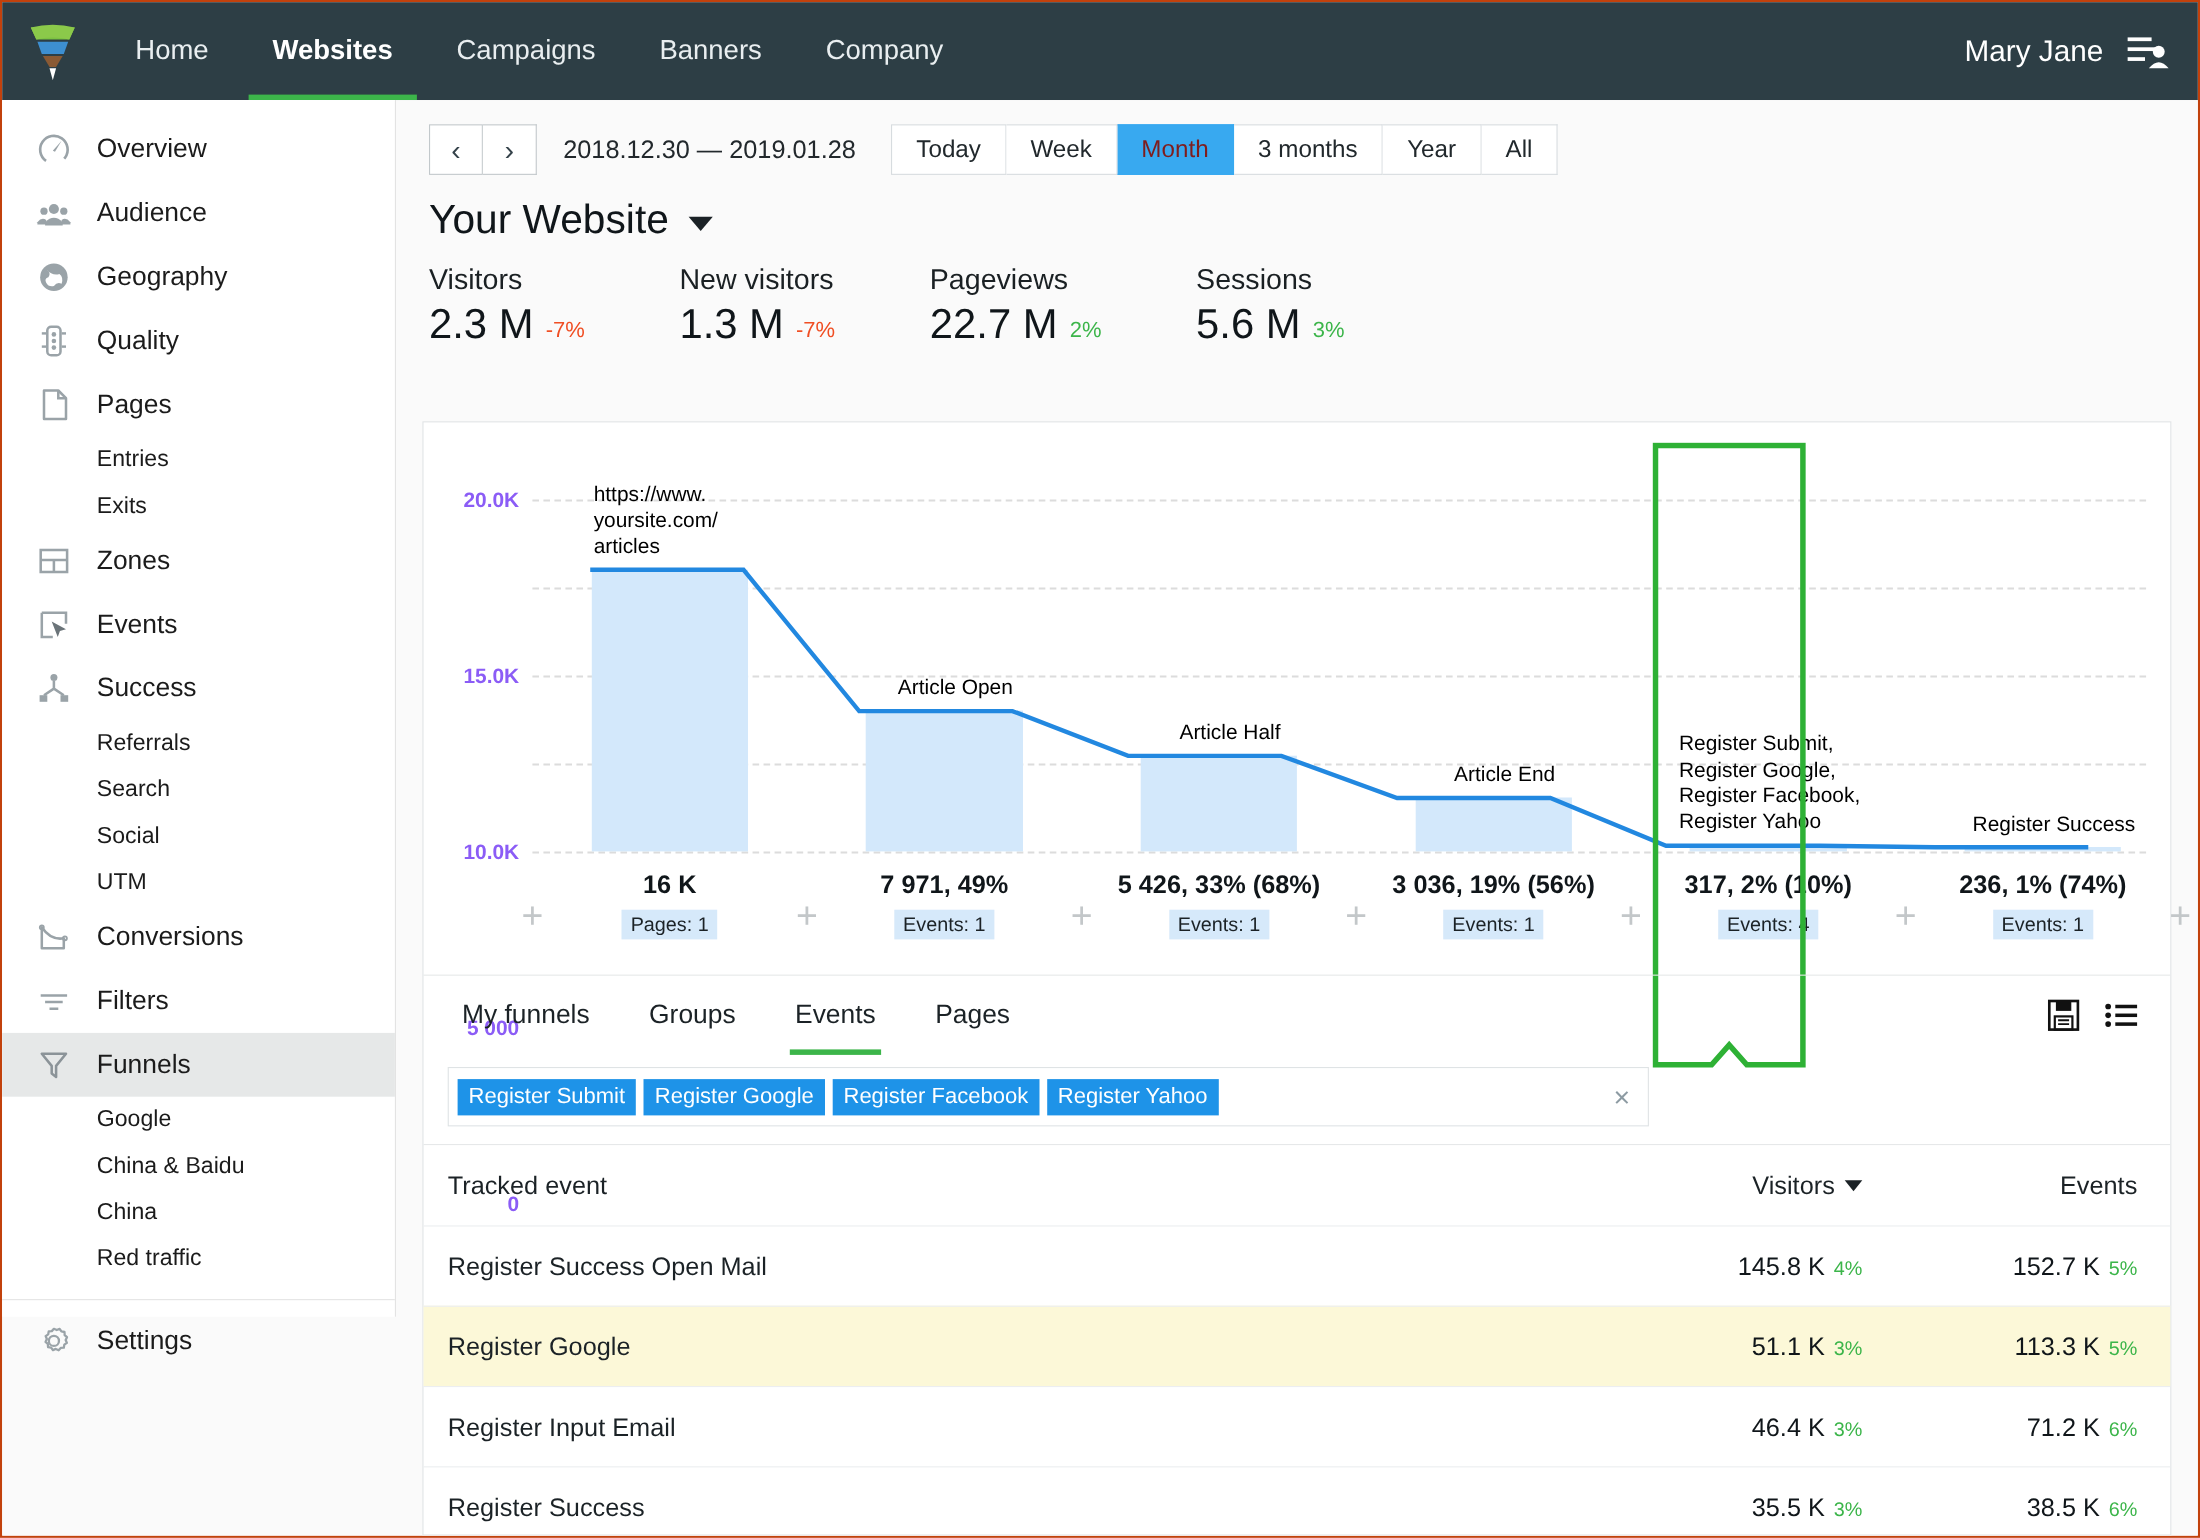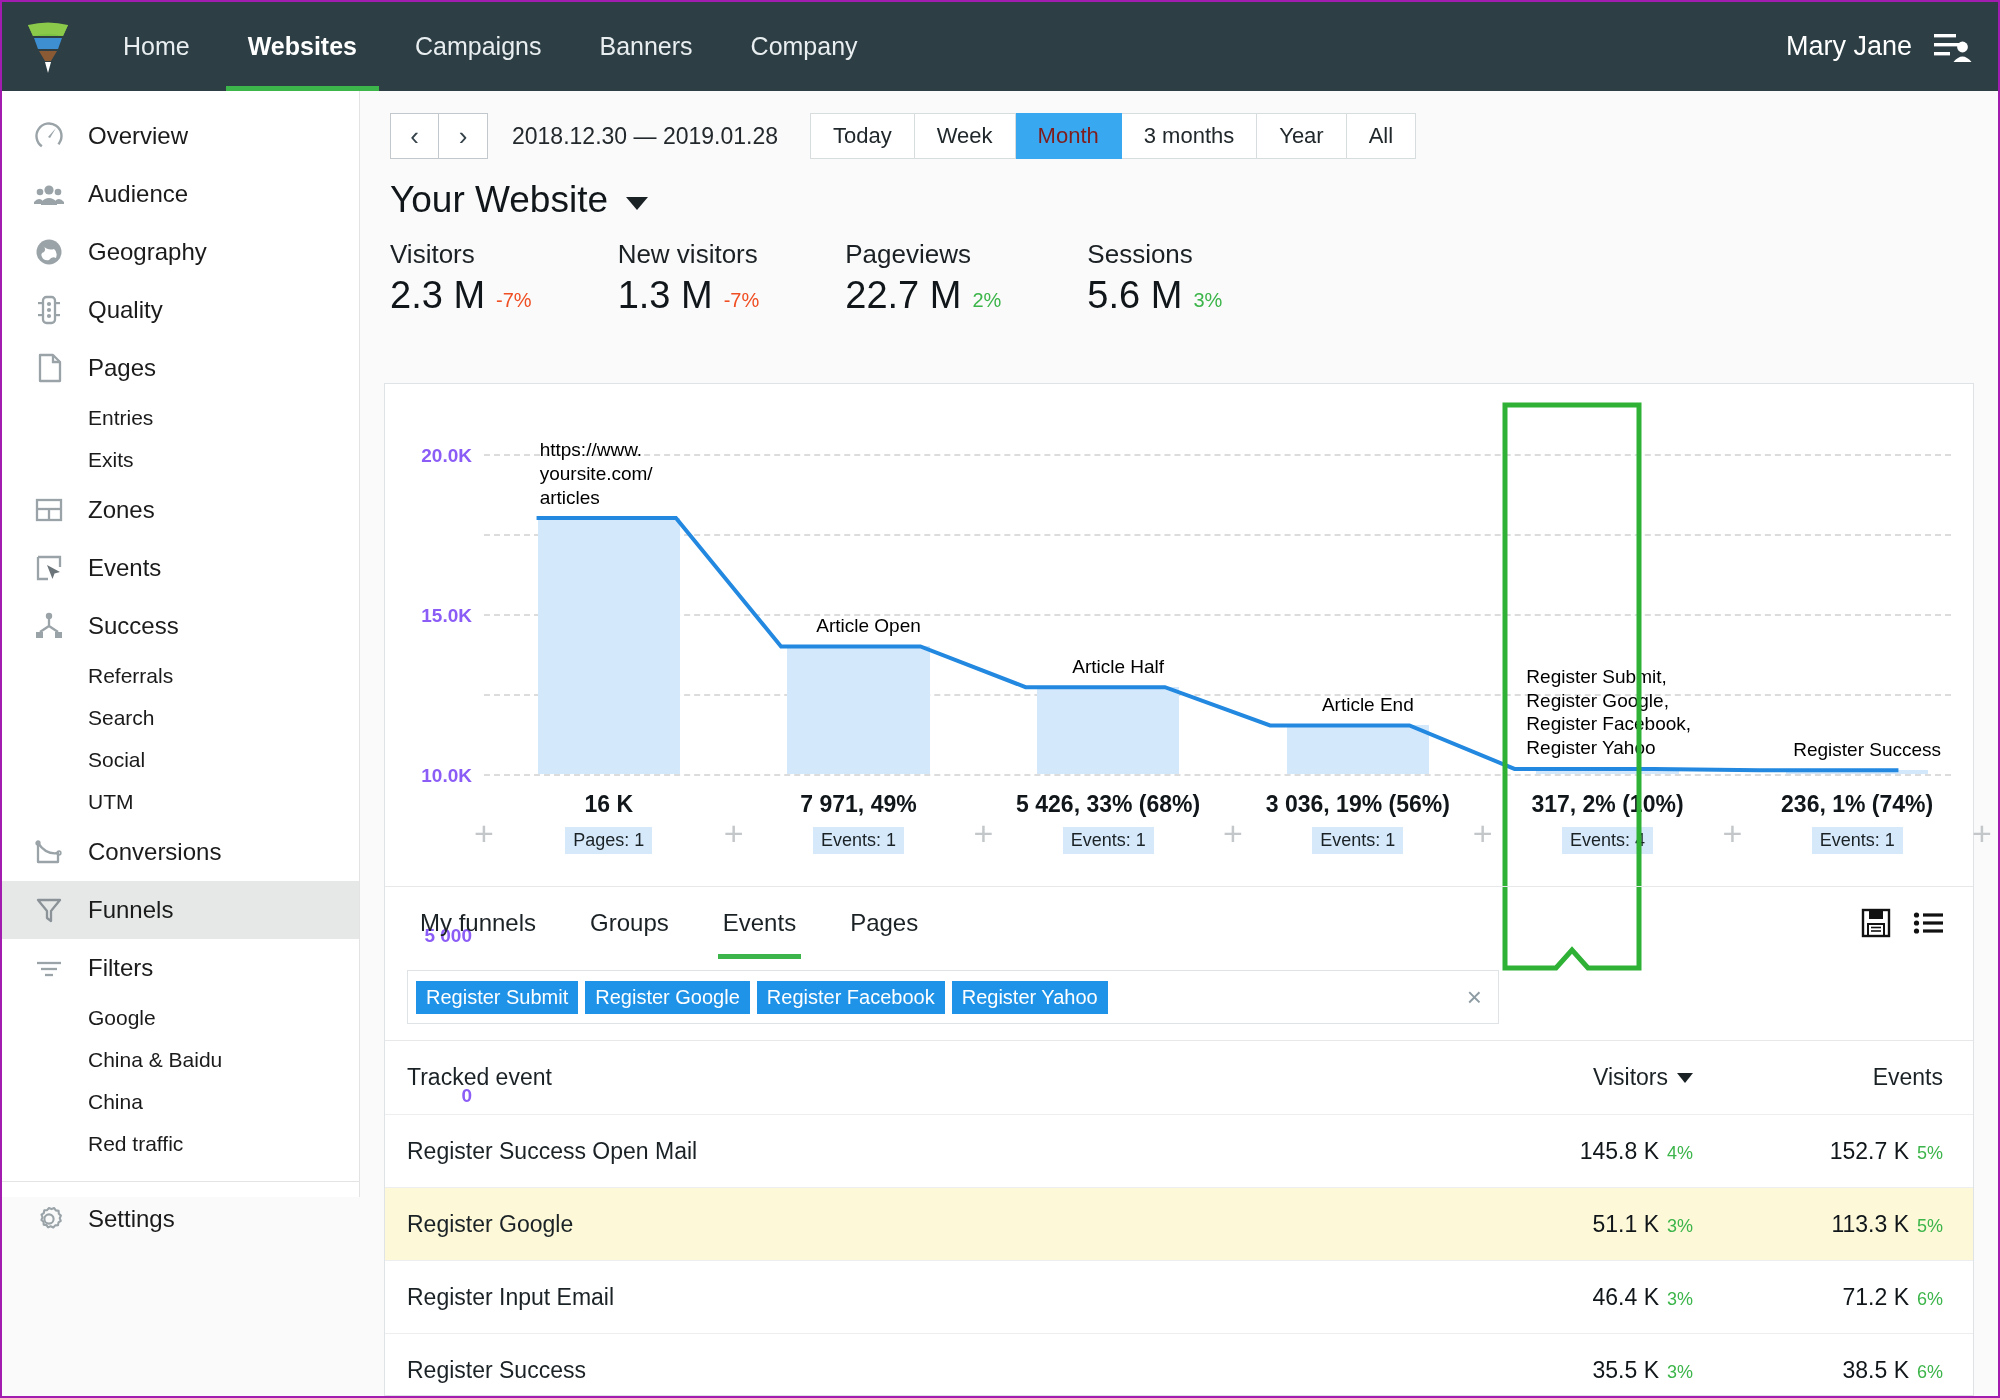--- a/index.html
+++ b/index.html
@@ -6,21 +6,21 @@
   html, body {
     width: 2000px; height: 1398px;
     font-family: "Liberation Sans", sans-serif;
     background: #9a9a9a;
     overflow: hidden;
   }
   .app {
     position: absolute; left: 0; top: 0;
     width: 2000px; height: 1398px;
     background: #ffffff;
-    border: 2px solid #a21caf;
+    border: 2px solid #c2410c;
   }
 
   
   .topnav {
     position: absolute; left: 0; top: 0; right: 0; height: 89px;
     background: #2d3e45;
     display: flex; align-items: stretch;
   }
   .logo-wrap {
     width: 92px; display: flex; align-items: center; justify-content: center;
@@ -355,38 +355,38 @@
         <span class="sb-ico">
             <svg viewBox="0 0 34 34">
               <path d="M6 8 v19 h20 v-9 q-12 2-20 -10 z" fill="none" stroke="#9aa3a8" stroke-width="2.3" stroke-linejoin="round"></path>
               <circle cx="6" cy="8" r="1.8" fill="none" stroke="#9aa3a8" stroke-width="1.7"></circle>
               <circle cx="27" cy="18" r="1.8" fill="none" stroke="#9aa3a8" stroke-width="1.7"></circle>
             </svg>
           </span>
         <span class="sb-label">Conversions</span>
       </div>
 
-      <div class="sb-item active">
-        <span class="sb-ico">
-            <svg viewBox="0 0 34 34">
-              <path d="M6 7 h22 l-9 11 v10 l-4 -3 v-7 z" fill="none" stroke="#8b9398" stroke-width="2.3" stroke-linejoin="round"></path>
-            </svg>
-          </span>
-        <span class="sb-label">Funnels</span>
-      </div>
-
       <div class="sb-item">
         <span class="sb-ico">
             <svg viewBox="0 0 34 34">
               <line x1="5" y1="12" x2="29" y2="12" stroke="#9aa3a8" stroke-width="2.3"></line>
               <line x1="9" y1="18" x2="25" y2="18" stroke="#9aa3a8" stroke-width="2.3"></line>
               <line x1="13" y1="24" x2="21" y2="24" stroke="#9aa3a8" stroke-width="2.3"></line>
             </svg>
           </span>
         <span class="sb-label">Filters</span>
+      </div>
+
+      <div class="sb-item active">
+        <span class="sb-ico">
+            <svg viewBox="0 0 34 34">
+              <path d="M6 7 h22 l-9 11 v10 l-4 -3 v-7 z" fill="none" stroke="#8b9398" stroke-width="2.3" stroke-linejoin="round"></path>
+            </svg>
+          </span>
+        <span class="sb-label">Funnels</span>
       </div>
       <div class="sb-sub">
           <span class="sb-sub-label">Google</span>
         </div>
       <div class="sb-sub">
           <span class="sb-sub-label">China &amp; Baidu</span>
         </div>
       <div class="sb-sub">
           <span class="sb-sub-label">China</span>
         </div>

